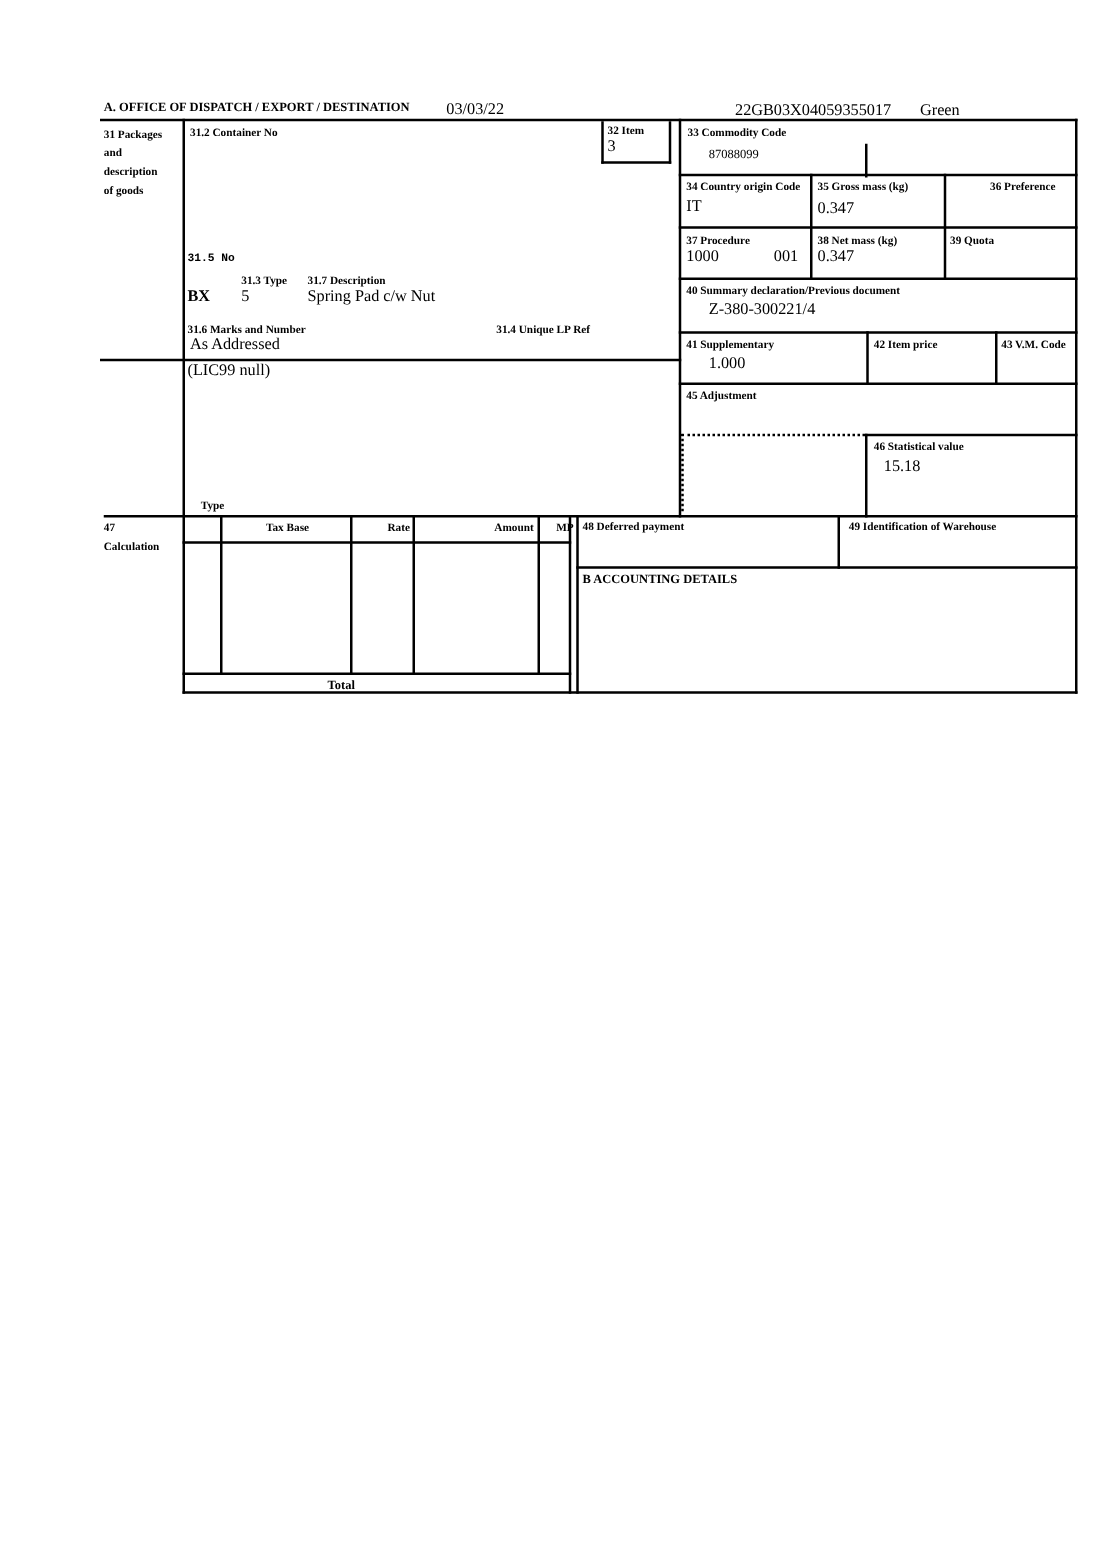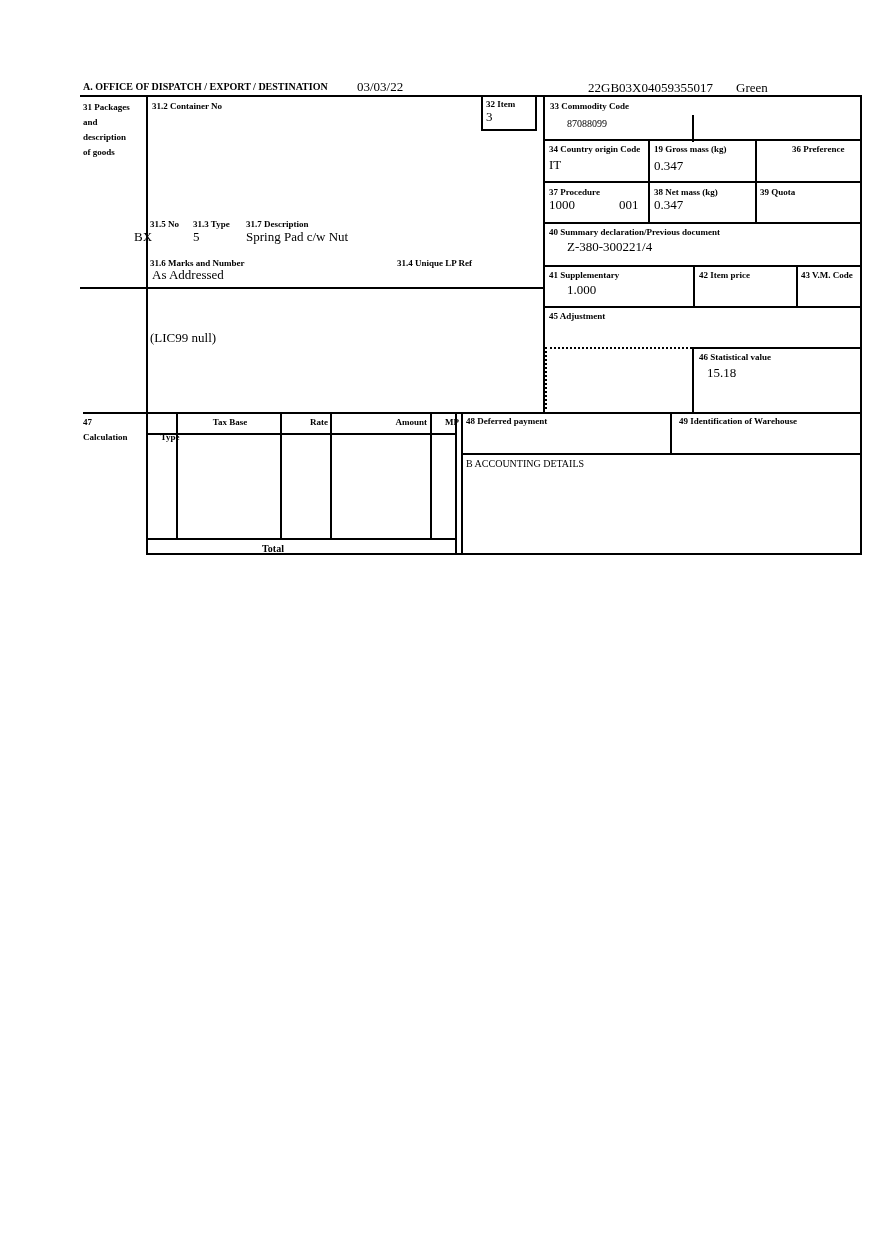--- a/index.html
+++ b/index.html
@@ -13,21 +13,21 @@
   .dot-h{position:absolute;border-top:2px dotted #000;height:0;}
   .dot-v{position:absolute;border-left:2px dotted #000;width:0;}
   .lbl{position:absolute;font-weight:bold;font-size:9px;line-height:11px;white-space:pre-line;}
   .lbl-col{position:absolute;font-weight:bold;font-size:9px;line-height:15px;white-space:pre-line;}
   .val{position:absolute;font-size:13px;line-height:14px;white-space:nowrap;}
   .hdr-title{position:absolute;font-weight:bold;font-size:10px;white-space:nowrap;}
   .hdr-val{position:absolute;font-size:13px;white-space:nowrap;}
   .colhdr{position:absolute;font-weight:bold;font-size:9px;line-height:11px;}
   .c{text-align:center;}
   .r{text-align:right;}
-  .b-label{font-weight:normal;font-size:10px;}
+  .b-label{font-weight:bold;font-size:10px;}
 </style>
 </head>
 <body>
 
 <div class="form">
 
   <div class="hdr-title" style="left:83px;top:81px;">A.  OFFICE OF DISPATCH / EXPORT / DESTINATION</div>
   <div class="hdr-val" style="left:357px;top:79px;">03/03/22</div>
   <div class="hdr-val" style="left:588px;top:80px;">22GB03X04059355017</div>
   <div class="hdr-val" style="left:736px;top:80px;">Green</div>
@@ -77,56 +77,56 @@
 and
 description
 of goods</div>
   <div class="lbl-col" style="left:83px;top:415px;width:62px;">47
 Calculation</div>
 
   <div class="lbl" style="left:152px;top:101px;text-align:center;">31.2 Container No</div>
   <div class="lbl" style="left:486px;top:99px;text-align:center;">32 Item</div>
   <div class="lbl" style="left:550px;top:101px;">33 Commodity Code</div>
   <div class="lbl" style="left:549px;top:144px;">34 Country origin Code</div>
-  <div class="lbl" style="left:654px;top:144px;">19 Gross mass (kg)</div>
+  <div class="lbl" style="left:654px;top:144px;">35 Gross mass (kg)</div>
   <div class="lbl" style="left:792px;top:144px;">36 Preference</div>
   <div class="lbl" style="left:549px;top:187px;">37 Procedure</div>
   <div class="lbl" style="left:654px;top:187px;">38 Net mass (kg)</div>
   <div class="lbl" style="left:760px;top:187px;text-align:center;">39 Quota</div>
   <div class="lbl" style="left:549px;top:227px;">40 Summary declaration/Previous document</div>
   <div class="lbl" style="left:549px;top:270px;">41 Supplementary</div>
   <div class="lbl" style="left:699px;top:270px;">42 Item price</div>
   <div class="lbl" style="left:801px;top:270px;">43 V.M. Code</div>
   <div class="lbl" style="left:549px;top:311px;">45 Adjustment</div>
   <div class="lbl" style="left:699px;top:352px;">46 Statistical value</div>
-  <div class="lbl" style="left:150px;top:219px;">31.5 No</div>
+  <div class="lbl" style="left:150px;top:202px;font-family:Liberation Mono, monospace;">31.5 No</div>
   <div class="lbl" style="left:193px;top:219px;">31.3 Type</div>
   <div class="lbl" style="left:246px;top:219px;">31.7 Description</div>
   <div class="lbl" style="left:150px;top:258px;">31.6 Marks and Number</div>
   <div class="lbl" style="left:397px;top:258px;">31.4 Unique LP Ref</div>
   <div class="lbl" style="left:466px;top:416px;">48 Deferred payment</div>
   <div class="lbl" style="left:679px;top:416px;">49 Identification of Warehouse</div>
   <div class="lbl b-label" style="left:466px;top:458px;">B ACCOUNTING DETAILS</div>
 
-  <div class="colhdr c" style="left:146px;top:432px;width:48px;">Type</div>
+  <div class="colhdr c" style="left:146px;top:399px;width:48px;">Type</div>
   <div class="colhdr c" style="left:178px;top:417px;width:104px;">Tax Base</div>
   <div class="colhdr r" style="left:282px;top:417px;width:46px;">Rate</div>
   <div class="colhdr r" style="left:332px;top:417px;width:95px;">Amount</div>
   <div class="colhdr c" style="left:432px;top:417px;width:40px;">MP</div>
   <div class="colhdr c" style="left:146px;top:543px;width:254px;font-size:10px;">Total</div>
 
   <div class="val" style="left:486px;top:110px;">3</div>
   <div class="val" style="left:567px;top:117px;font-size:10px;">87088099</div>
   <div class="val" style="left:549px;top:158px;">IT</div>
   <div class="val" style="left:654px;top:159px;">0.347</div>
   <div class="val" style="left:549px;top:198px;">1000</div>
   <div class="val" style="left:619px;top:198px;">001</div>
   <div class="val" style="left:654px;top:198px;">0.347</div>
   <div class="val" style="left:567px;top:240px;">Z-380-300221/4</div>
   <div class="val" style="left:567px;top:283px;">1.000</div>
   <div class="val" style="left:707px;top:366px;">15.18</div>
-  <div class="val" style="left:134px;top:230px;">BX</div>
+  <div class="val" style="left:150px;top:230px;font-weight:bold;">BX</div>
   <div class="val" style="left:193px;top:230px;">5</div>
   <div class="val" style="left:246px;top:230px;">Spring Pad c/w Nut</div>
   <div class="val" style="left:152px;top:268px;">As Addressed</div>
-  <div class="val" style="left:150px;top:289px;margin-top:42px;">(LIC99 null)</div>
+  <div class="val" style="left:150px;top:289px;">(LIC99 null)</div>
 
 </div>
 
 </body></html>

